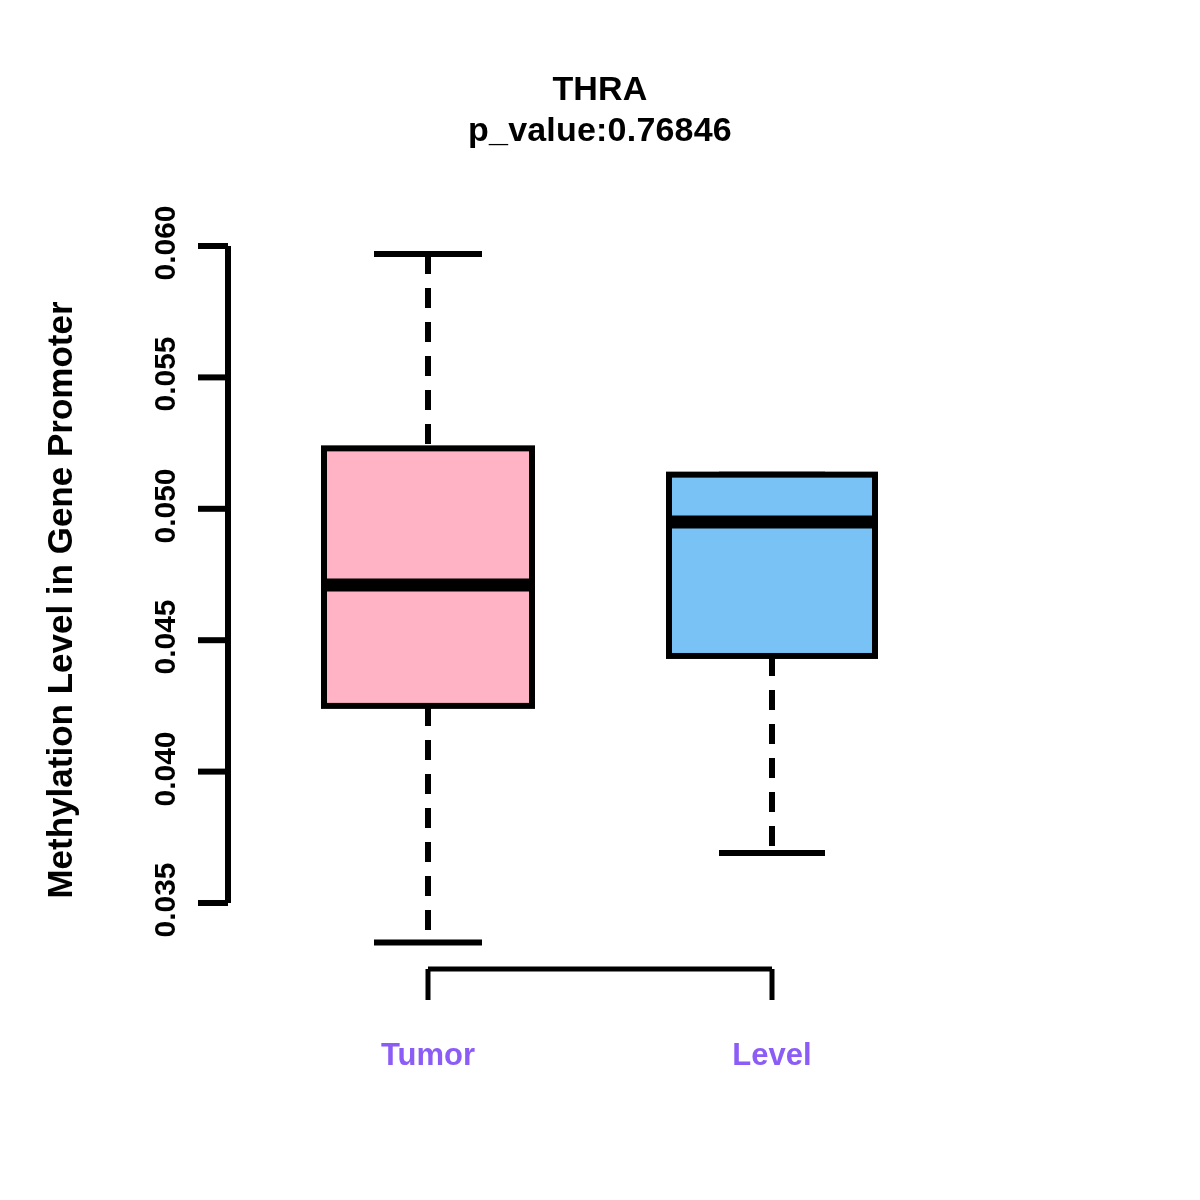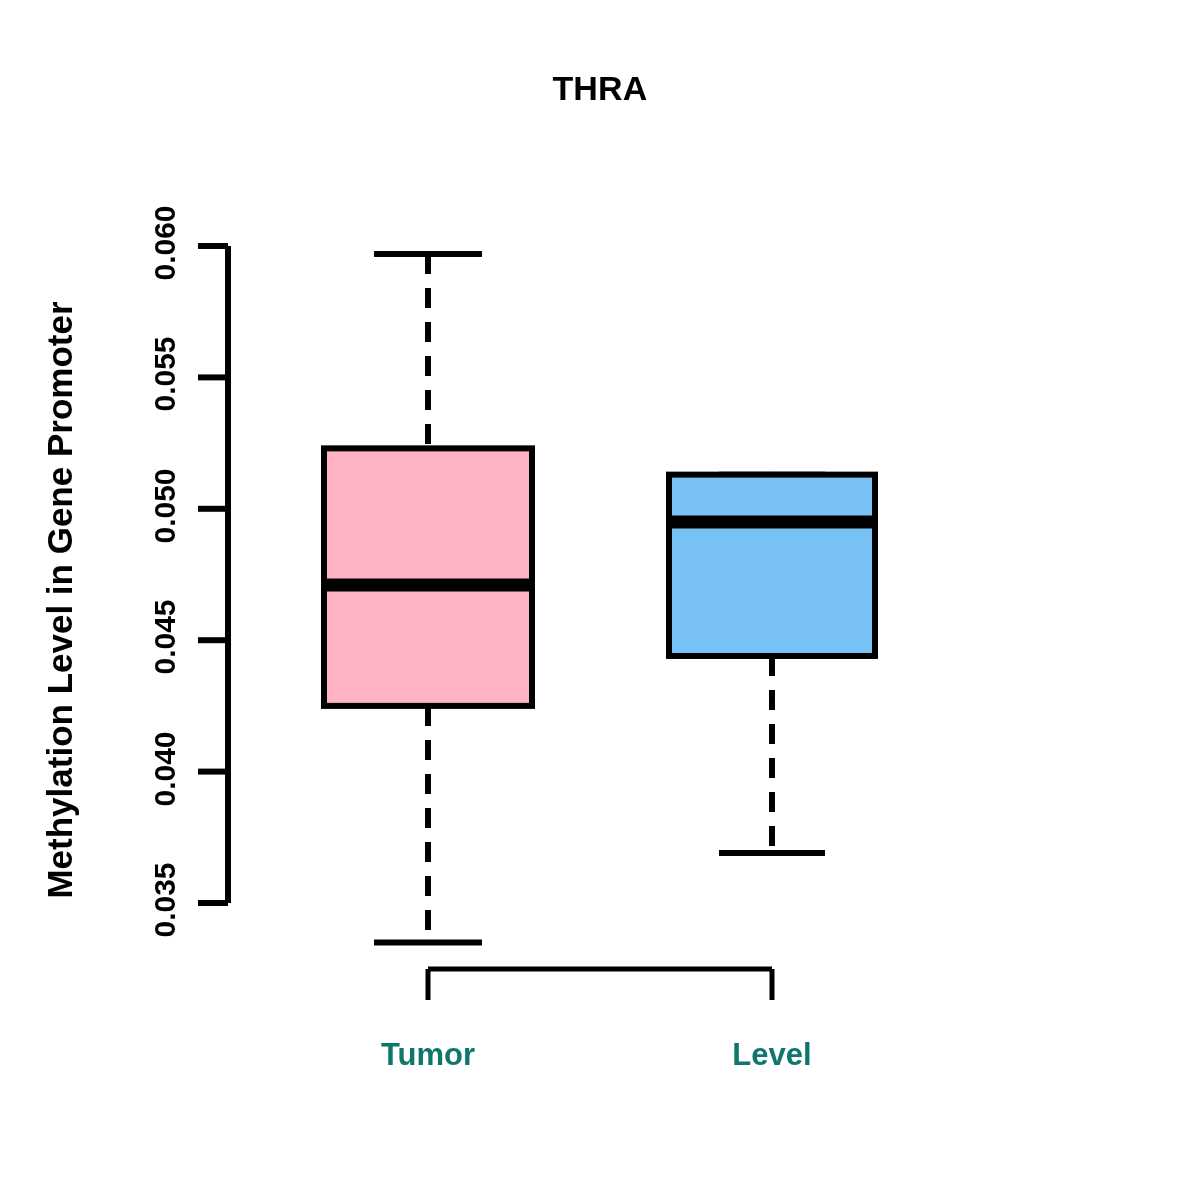--- a/index.html
+++ b/index.html
@@ -80,34 +80,35 @@
     margin-left: -70px;
     margin-top: -20px;
   }
 
   
   .xtick-label {
     position: absolute;
     top: 1037px;
     font-size: 31px;
     font-weight: bold;
-    color: #0f766e;
+    color: #8b5cf6;
     white-space: nowrap;
     text-align: center;
     width: 300px;
     margin-left: -150px;
   }
 </style>
 </head>
 <body>
 
 <div id="root">
 
   <div class="title-block">
     <span class="title-main">THRA</span>
+    <span class="title-sub">p_value:0.76846</span>
   </div>
 
   <div class="ylab">Methylation Level in Gene Promoter</div>
 
   <svg id="plot" width="1200" height="1200">
     <g id="axis-layer">
         <line x1="228" y1="246" x2="228" y2="903" stroke="#000000" stroke-width="6"></line>
         <line x1="198" y1="903" x2="228" y2="903" stroke="#000000" stroke-width="6"></line>
         <line x1="198" y1="771.6" x2="228" y2="771.6" stroke="#000000" stroke-width="6"></line>
         <line x1="198" y1="640.2" x2="228" y2="640.2" stroke="#000000" stroke-width="6"></line>

